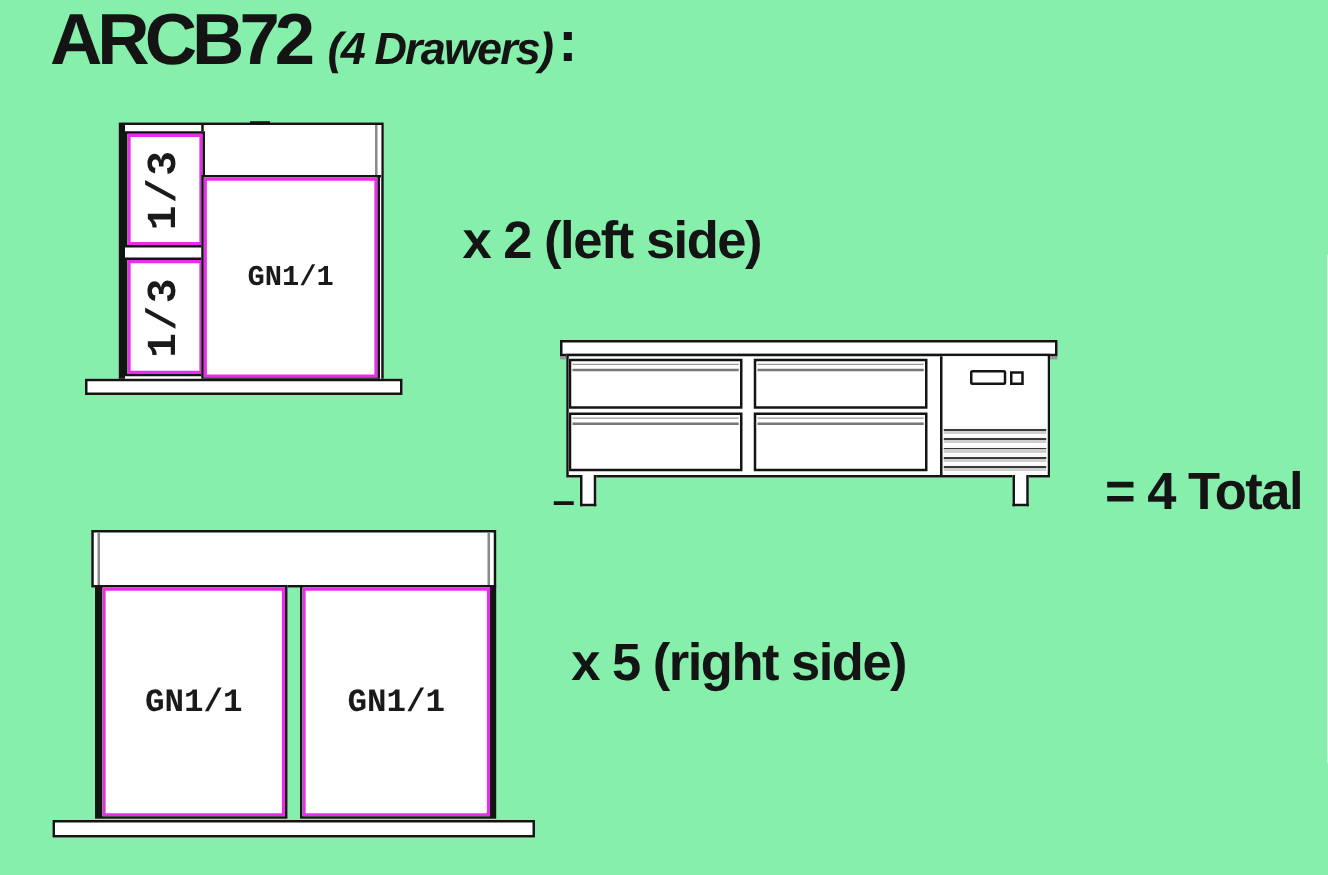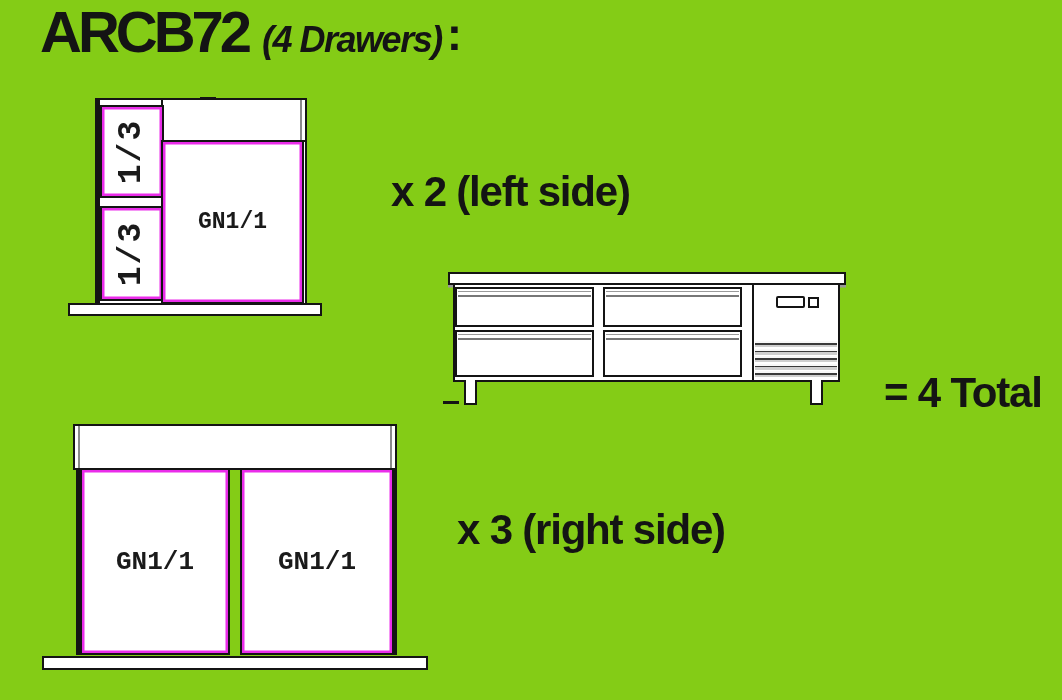--- a/index.html
+++ b/index.html
@@ -1,31 +1,31 @@
 <!DOCTYPE html>
 <html><head>
 <meta charset="utf-8">
 <style>
   :root{
     --ink:#141414;
     --mag:#ea2dea;
   }
   html,body{margin:0;padding:0;background:#ffffff;}
   body{font-family:"Liberation Sans",sans-serif;color:var(--ink);}
-  .canvas{position:relative;width:1062px;height:700px;background:#84cc16;overflow:hidden;}
+  .canvas{position:relative;width:1062px;height:700px;background:#86efac;overflow:hidden;}
 
   
   .title{position:absolute;left:40px;top:0px;display:flex;align-items:baseline;font-weight:bold;white-space:nowrap;}
   .t-model{font-size:58px;letter-spacing:-4px;line-height:1.1;}
   .t-qual{font-size:36px;letter-spacing:-1.5px;margin-left:14px;font-style:italic;}
   .t-colon{font-size:46px;margin-left:5px;position:relative;top:-2px;}
 
   
   .lbl{position:absolute;font-size:42px;font-weight:bold;letter-spacing:-1.2px;white-space:nowrap;}
-  #lbl-left{left:391px;top:168px;}
+  #lbl-left{left:370px;top:168px;}
   #lbl-right{left:457px;top:506px;}
   #lbl-total{left:884px;top:369px;}
 
   
   .pan{position:absolute;background:#fff;border:2px solid var(--ink);
        box-shadow:inset 0 0 0 2.5px var(--mag);
        display:flex;align-items:center;justify-content:center;
        font-family:"Liberation Mono",monospace;font-weight:bold;color:#1a1a1a;}
   .rot{transform:rotate(-90deg);letter-spacing:2px;}
 
@@ -137,15 +137,15 @@
     </div>
     <div class="pan gnL">
       <span>GN1/1</span>
     </div>
     <div class="pan gnR">
       <span>GN1/1</span>
     </div>
     <div class="base2"></div>
   </div>
 
-  <div class="lbl" id="lbl-right">x 3 (right side)</div>
+  <div class="lbl" id="lbl-right">x 5 (right side)</div>
 
 </div>
 
 </body></html>

